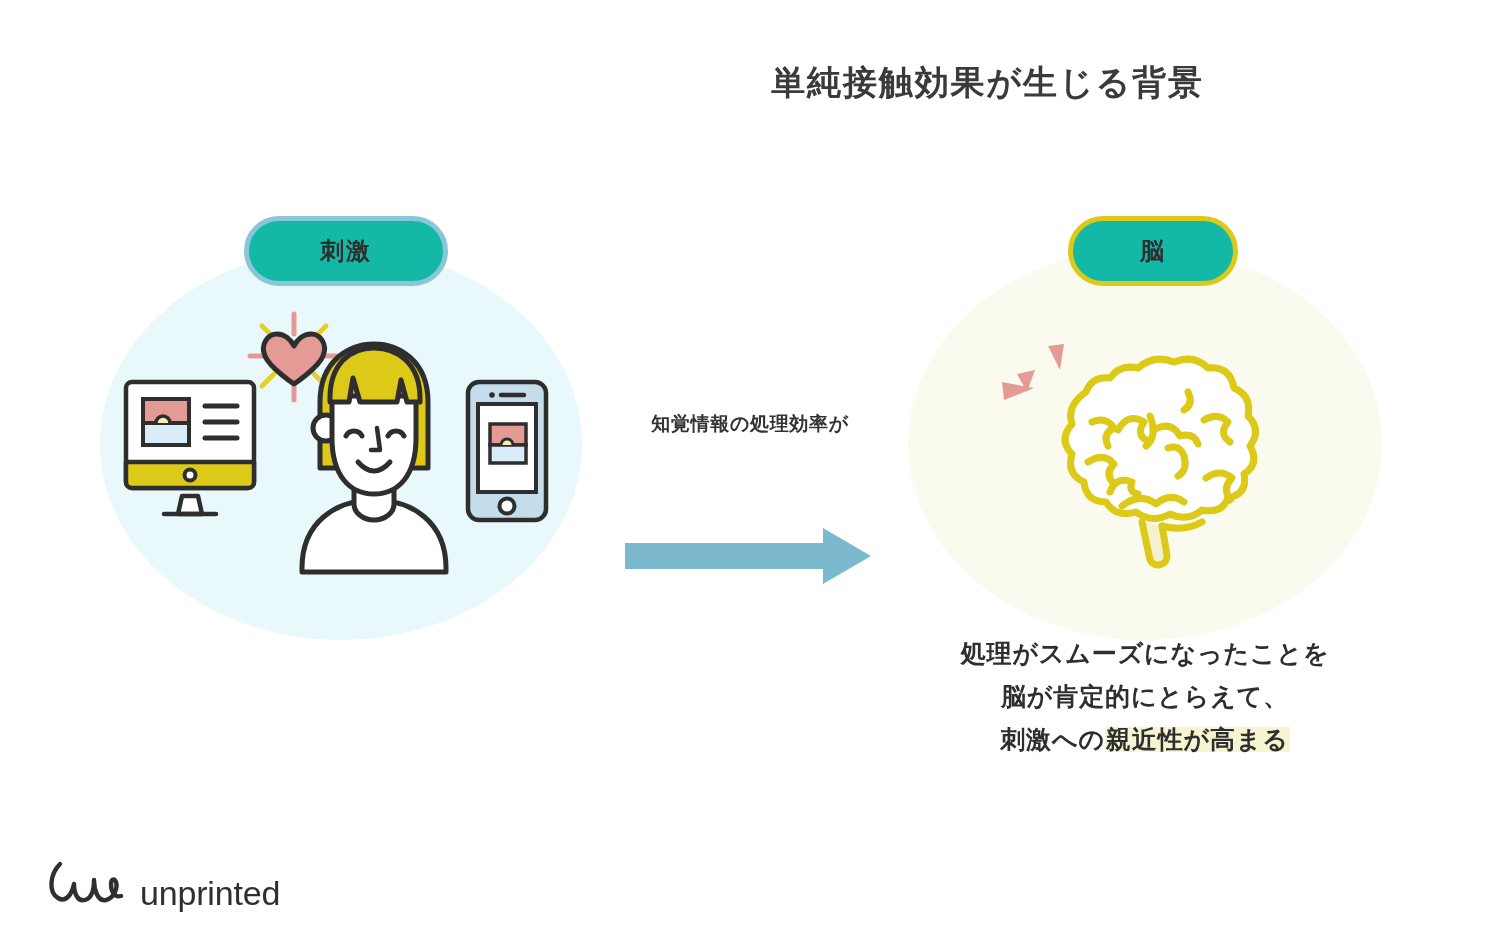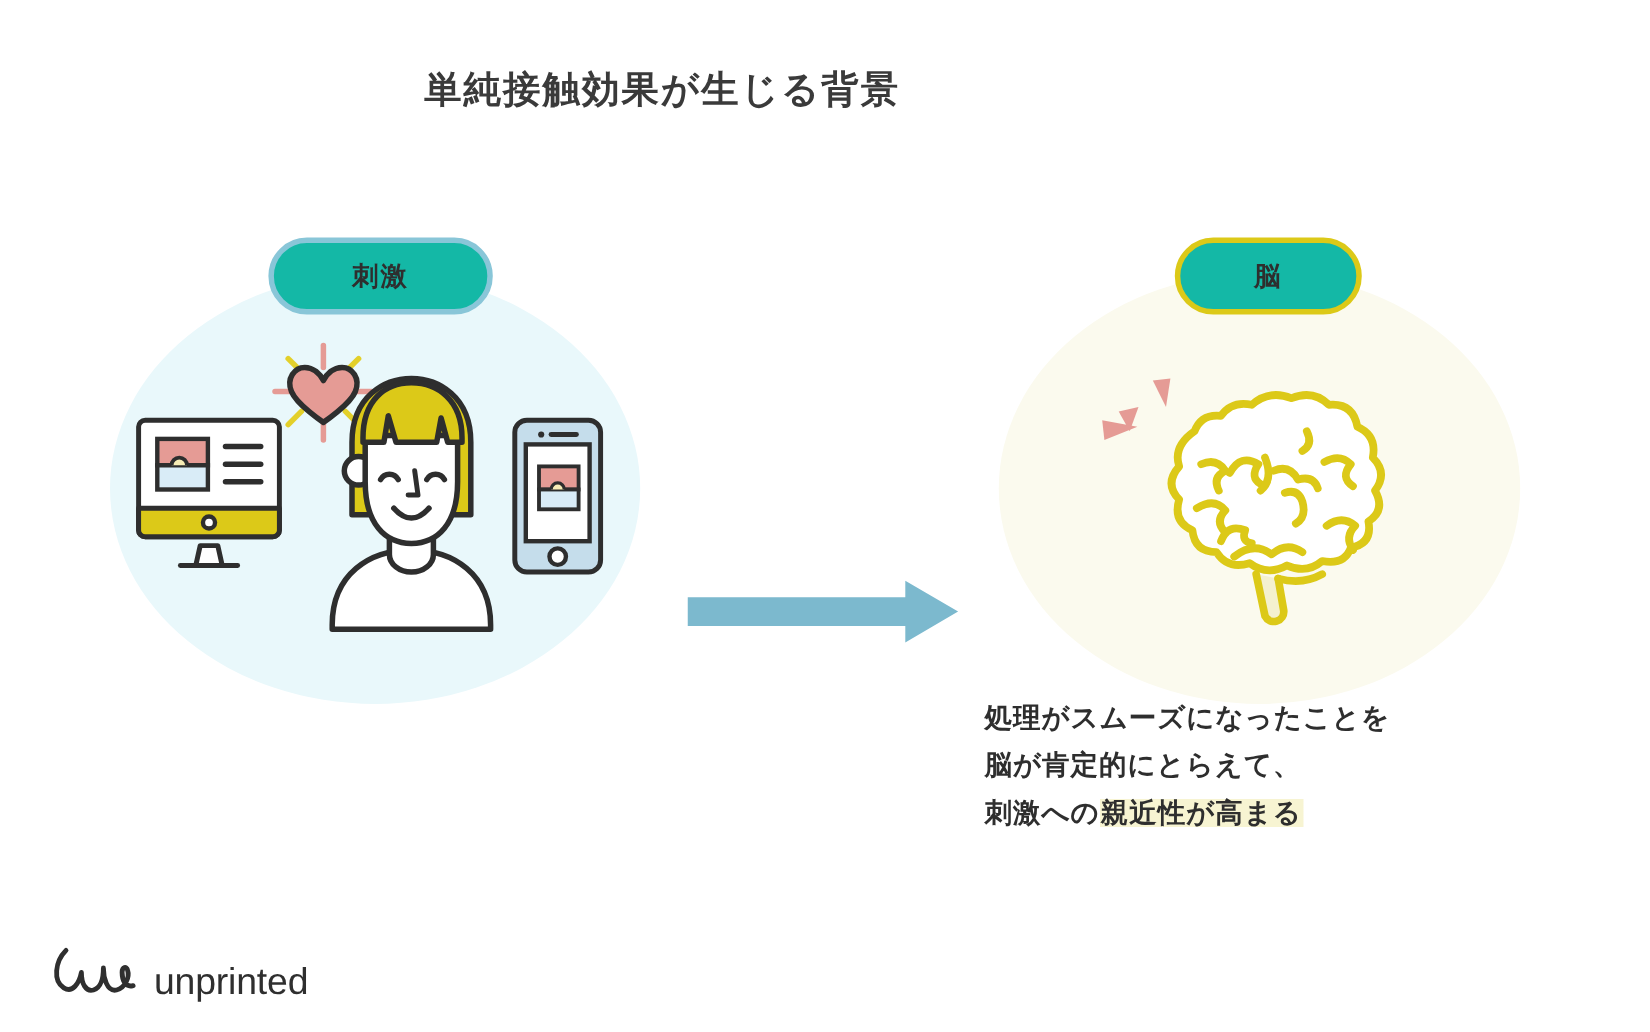--- a/index.html
+++ b/index.html
@@ -23,21 +23,21 @@
     width: 1500px;
     height: 938px;
   }
 
   
   .page-title {
     position: absolute;
     top: 60px;
     left: 0;
     width: 1204px;
-    text-align: center;
+    text-align: right;
     font-size: 34px;
     font-weight: bold;
     letter-spacing: 0.055em;
     color: #3a3a3a;
     line-height: 1.3;
   }
 
   
   .blob {
     position: absolute;
@@ -119,21 +119,21 @@
     left: 25px;
     top: 118px;
   }
 
   
   .brain-caption {
     position: absolute;
     left: 895px;
     top: 632px;
     width: 500px;
-    text-align: left;
+    text-align: center;
     font-size: 25px;
     font-weight: bold;
     line-height: 1.72;
     letter-spacing: 0.035em;
     color: #2e2e2e;
   }
   .brain-caption .hl {
     background: linear-gradient(transparent 6%, #f7f4d2 6%, #f7f4d2 96%, transparent 96%);
     padding: 0 1px;
   }
@@ -286,20 +286,21 @@
         <path d="M178 118 q12 -4 16 8 q4 14 -6 20"></path>
         <path d="M214 90 q14 -8 24 2 q-10 12 2 20"></path>
         <path d="M216 148 q14 -10 26 0 q-10 10 -2 22"></path>
         <path d="M198 62 q6 12 -4 18"></path>
       </g>
     </svg>
   </div>
 
   <div class="arrow-block">
     <div class="arrow-caption">
+      <div>知覚情報の処理効率が</div>
     </div>
     <div class="arrow-graphic">
       <svg width="250" height="60" viewBox="0 0 250 60" xmlns="http://www.w3.org/2000/svg">
         <path d="M0 17 L198 17 L198 2 L246 30 L198 58 L198 43 L0 43 Z" fill="#7cb9ce"></path>
       </svg>
     </div>
   </div>
 
   <div class="brain-caption">
     <div>処理がスムーズになったことを</div>

